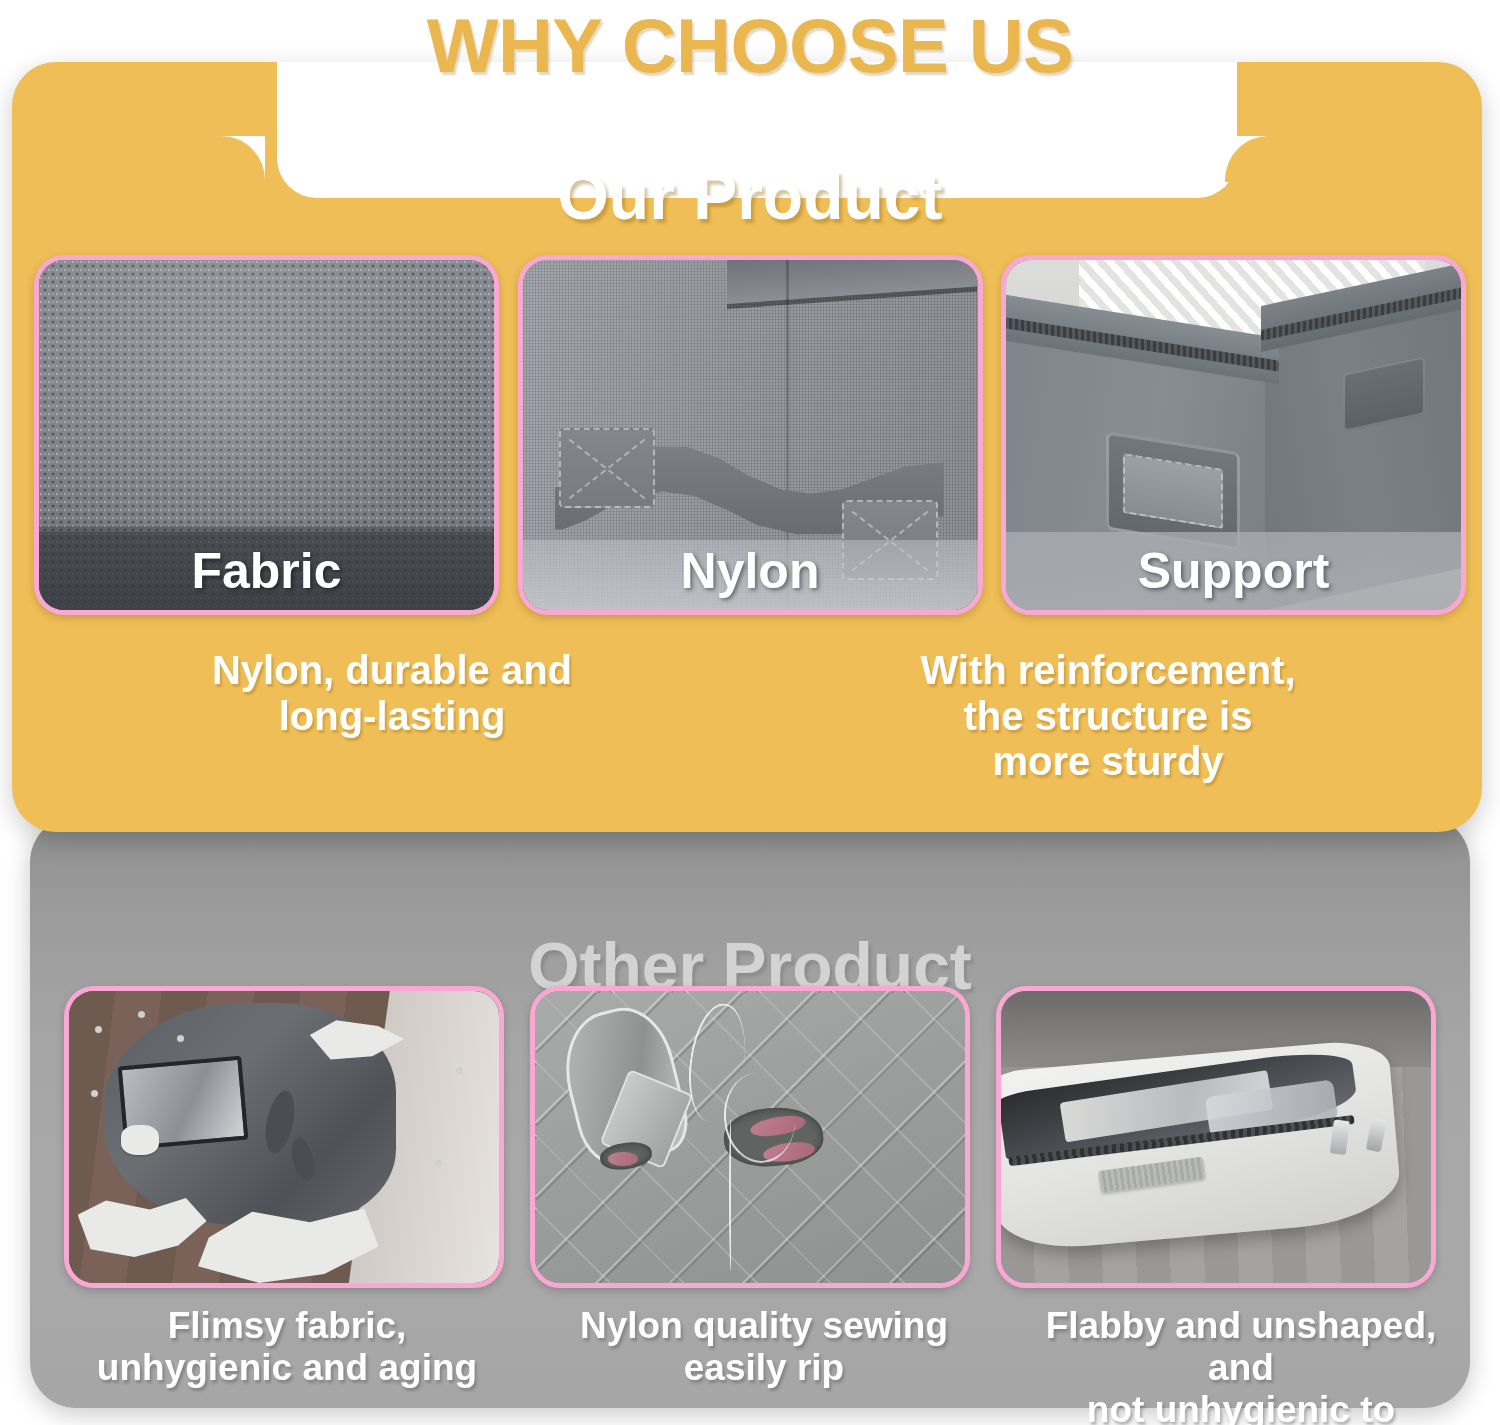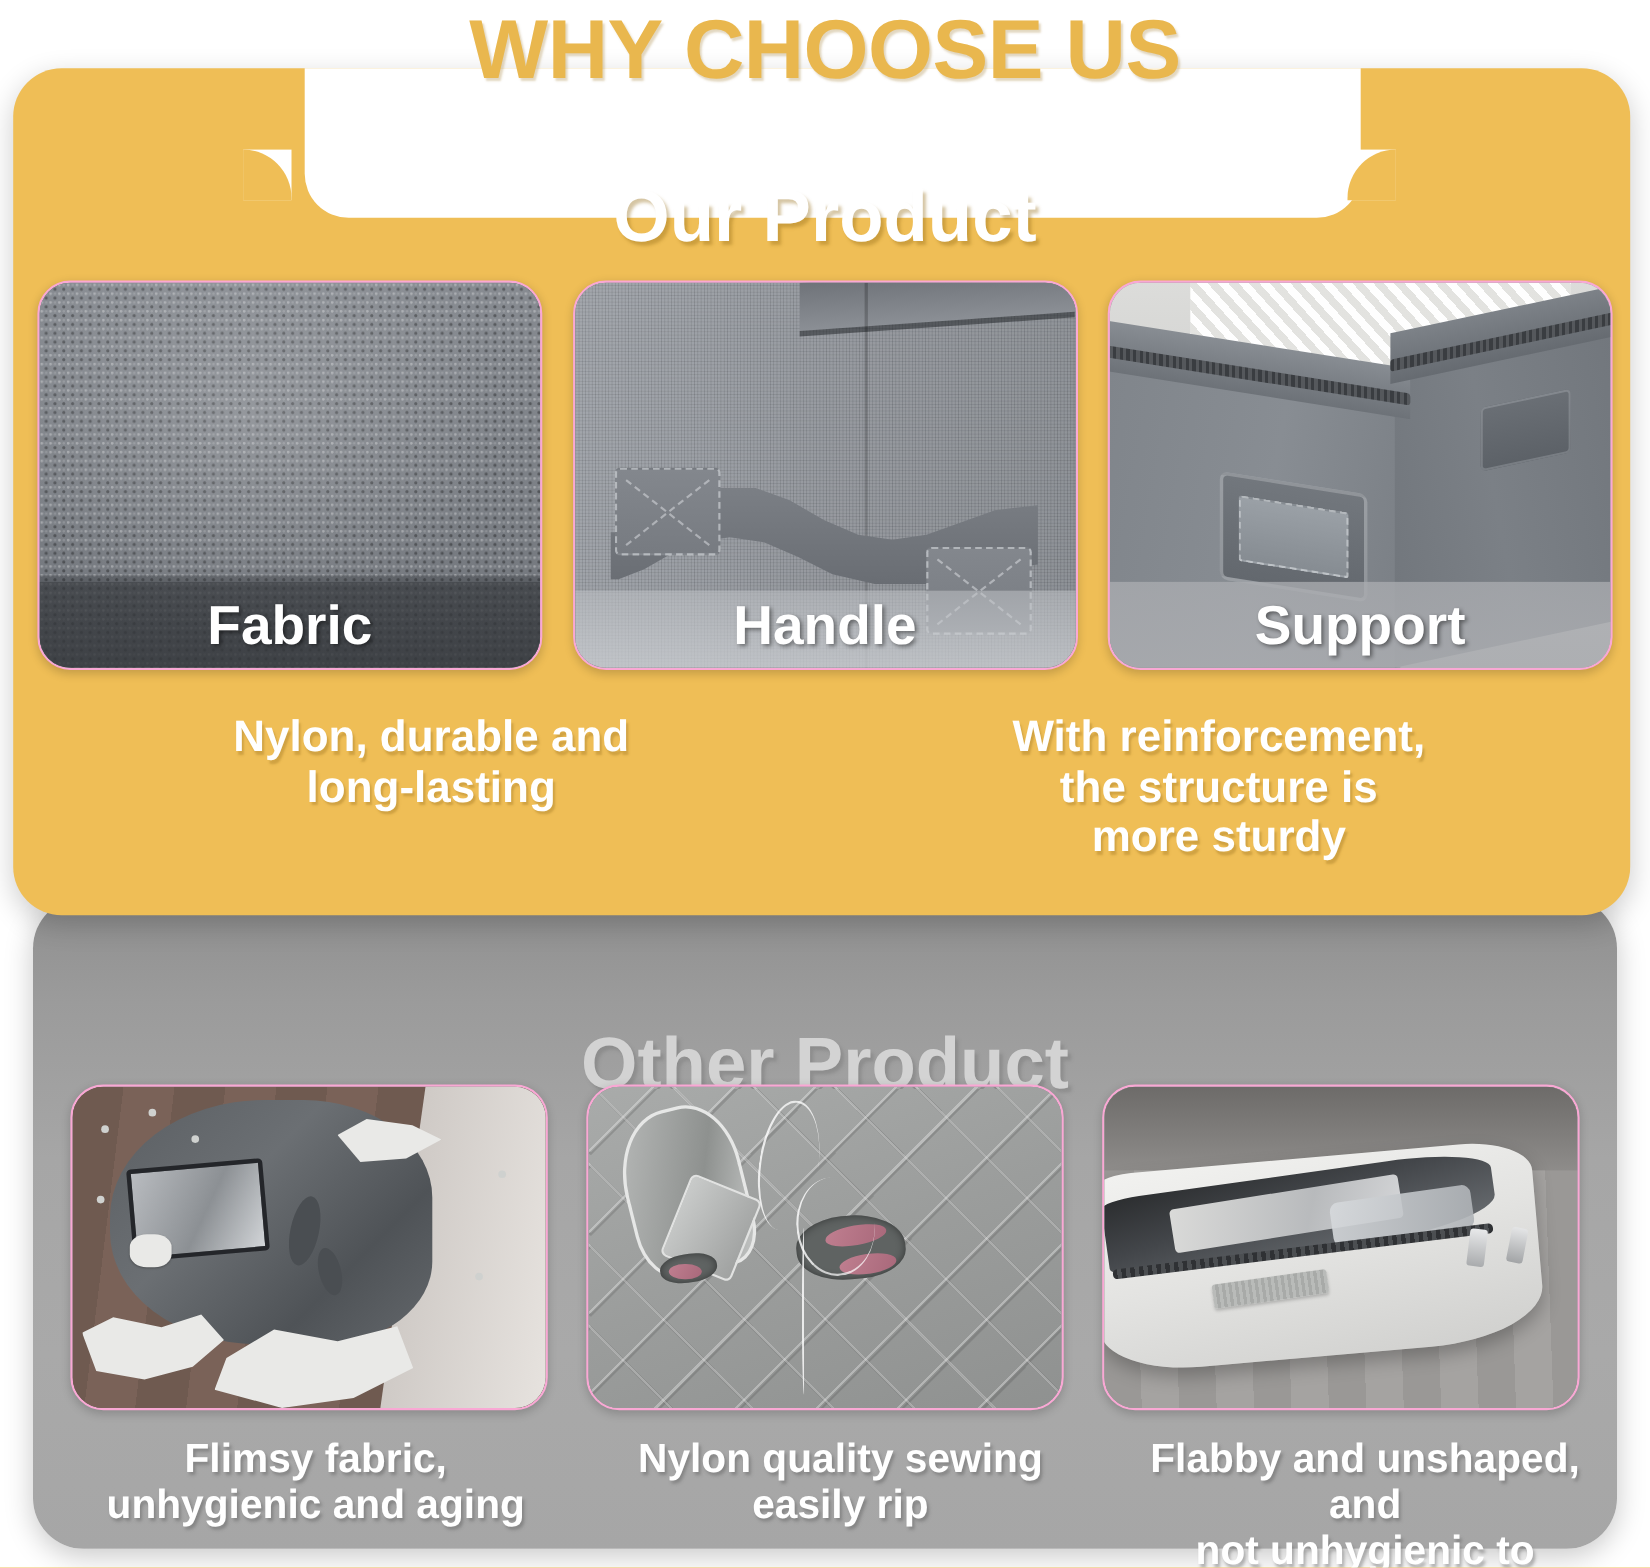--- a/index.html
+++ b/index.html
@@ -70,21 +70,21 @@
     text-shadow:3px 4px 3px rgba(110,110,110,.35);
   }
 
   
   .tile-row{position:absolute;display:flex;justify-content:space-between;}
   .tile-row.top{left:34px;top:255px;width:1432px;}
   .tile-row.bottom{left:64px;top:986px;width:1372px;}
 
   .tile{
     position:relative;
-    border:2px solid #f9a8d4;
+    border:5px solid #f9a8d4;
     border-radius:30px;
     overflow:hidden;
     box-shadow:0 3px 9px rgba(0,0,0,.18);
     background:#8b8e92;
   }
   .tile.top-tile{width:455px;height:350px;}
   .tile.bottom-tile{width:430px;height:292px;}
 
   .tile-media{position:absolute;inset:0;overflow:hidden;}
 
@@ -417,21 +417,21 @@
         <div class="art-handle">
           <div class="lid-edge"></div>
           <div class="lid-line"></div>
           <div class="seam"></div>
           <div class="strap"></div>
           <div class="patch l"></div>
           <div class="patch r"></div>
           <div class="floor"></div>
         </div>
       </div>
-      <div class="tile-label no-band">Handle</div>
+      <div class="tile-label no-band">Nylon</div>
     </div>
 
     <div class="tile top-tile">
       <div class="tile-media">
         <div class="art-support">
           <div class="linen"></div>
           <div class="body-left"></div>
           <div class="body-right"></div>
           <div class="rim-left"></div>
           <div class="rim-right"></div>

